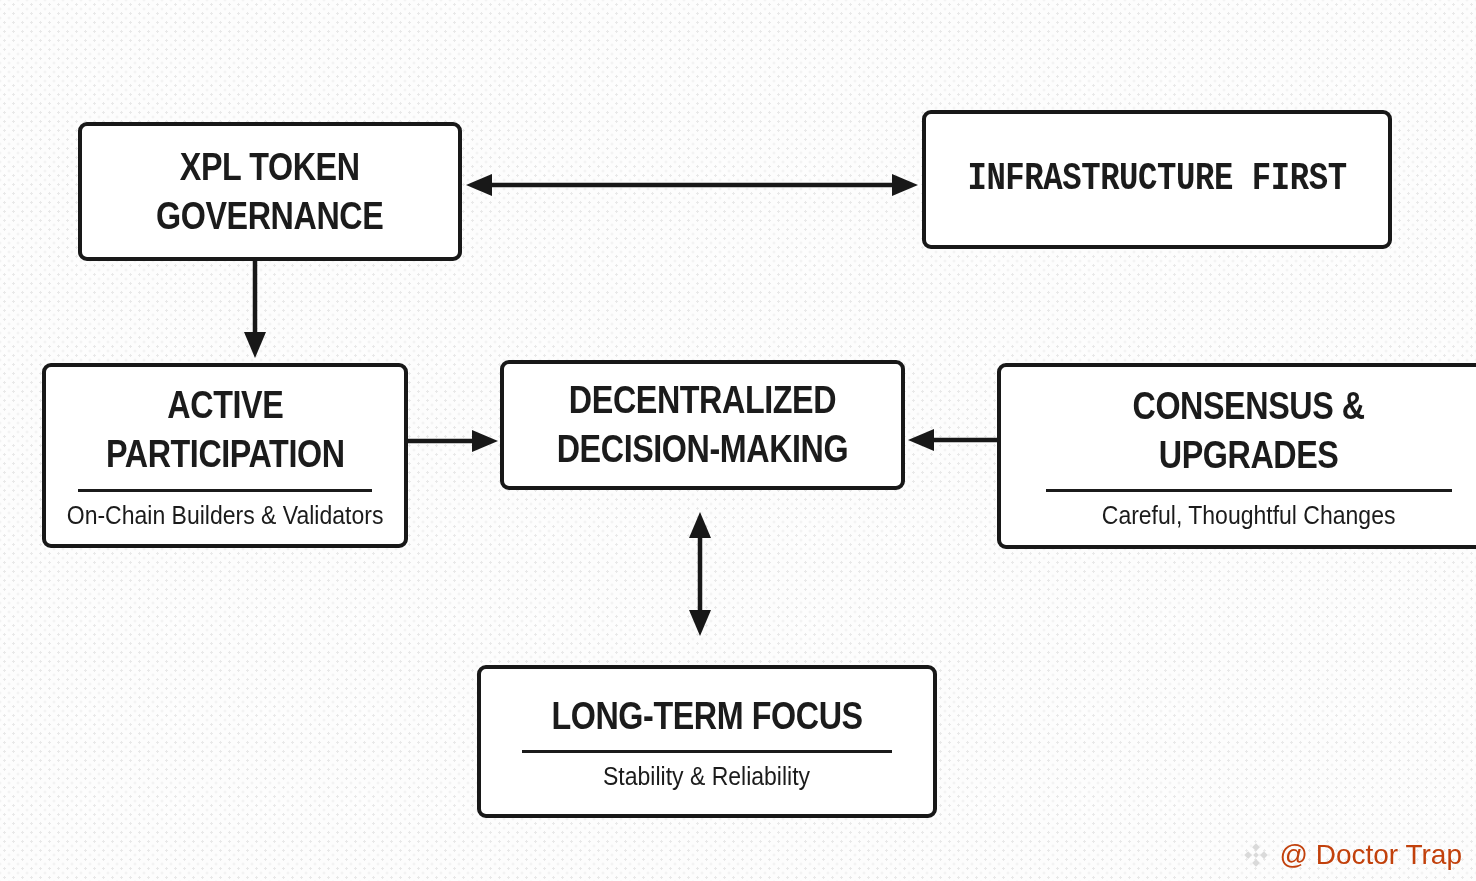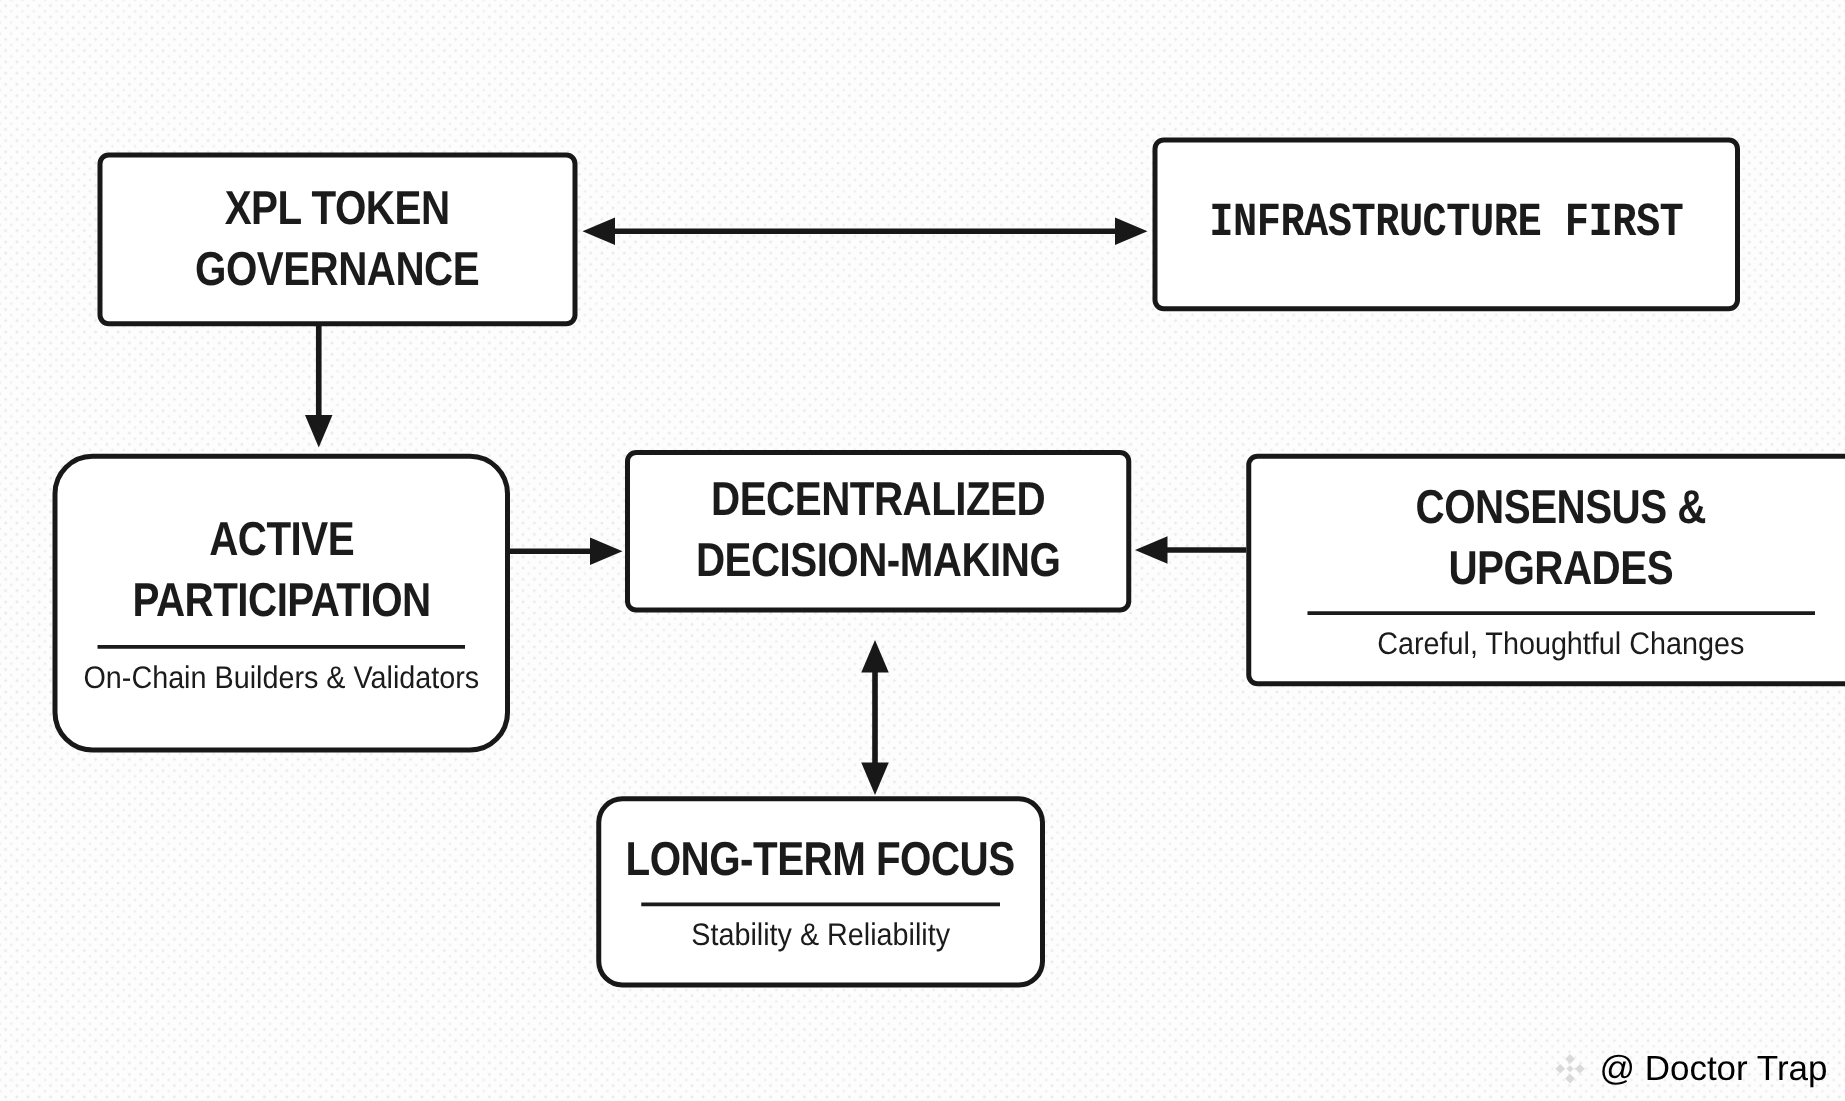--- a/index.html
+++ b/index.html
@@ -57,24 +57,24 @@
     font-size: 25px;
     line-height: 1.2;
     white-space: pre;
     transform: scaleX(0.92);
     transform-origin: 50% 50%;
   }
 
   
   #node-xpl           { left:  78px; top: 110px; width: 384px; height: 139px; margin-top: 12px; }
   #node-infra         { left: 922px; top: 110px; width: 470px; height: 139px; font-family: Liberation Mono, monospace; }
-  #node-active        { left:  42px; top: 363px; width: 366px; height: 239px; border-radius: 32px; }
+  #node-active        { left:  42px; top: 363px; width: 366px; height: 185px; }
   #node-decentralized { left: 500px; top: 360px; width: 405px; height: 130px; }
   #node-consensus     { left: 997px; top: 363px; width: 504px; height: 186px; }
-  #node-longterm      { left: 477px; top: 637px; width: 359px; height: 153px; border-radius: 21px; }
+  #node-longterm      { left: 477px; top: 665px; width: 460px; height: 153px; }
 
   .arrow-layer {
     position: absolute;
     left: 0; top: 0;
     width: 1476px;
     height: 881px;
     z-index: 1;
     pointer-events: none;
   }
 
@@ -83,21 +83,21 @@
     right: 14px;
     bottom: 10px;
     display: flex;
     align-items: center;
     gap: 9px;
     z-index: 3;
   }
   .watermark-text {
     font-size: 28px;
     font-weight: 400;
-    color: #000000;
+    color: #c2410c;
   }
 </style>
 </head>
 <body>
 
 <svg class="arrow-layer" viewBox="0 0 1476 881" xmlns="http://www.w3.org/2000/svg">
   <g stroke="#181818" stroke-width="4.5" fill="#181818">
 
     <g>
       <line x1="488" y1="185" x2="896" y2="185"></line>

